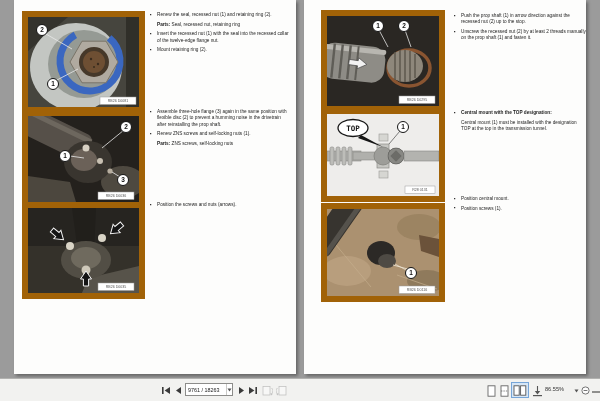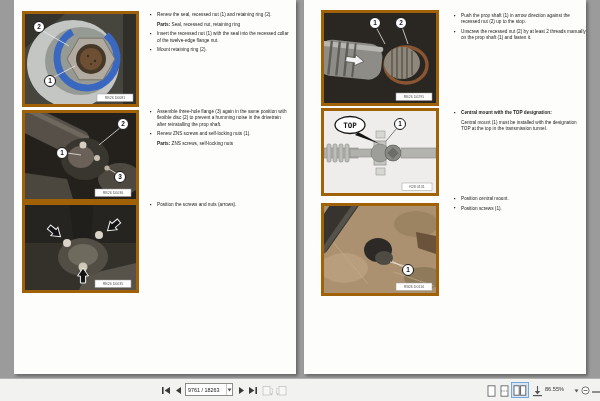--- a/index.html
+++ b/index.html
@@ -12,21 +12,21 @@
 
   
   .page{
     position:absolute;top:0;width:282px;height:374px;
     background:#fdfdfc;
     box-shadow:2px 2px 3px rgba(0,0,0,.35);
   }
   .page.left{left:14px;}
   .page.right{left:304px;}
 
-  .fig{position:absolute;border:3px solid #a16207;background:#fff;box-sizing:content-box;}
+  .fig{position:absolute;border:6px solid #a16207;background:#fff;box-sizing:content-box;}
   .fig svg{display:block;}
 
   .tblock{position:absolute;color:#1c1c1c;}
   .tblock .li{position:relative;padding-left:7px;margin-bottom:3.2px;font-size:4.7px;line-height:6.4px;}
   .tblock .li.bullet::before{content:"▪";position:absolute;left:0;top:-0.4px;font-size:4.7px;color:#1c1c1c;}
   .tblock .li.plain{padding-left:7px;}
   .bold{font-weight:bold;}
 
   
   .toolbar{

